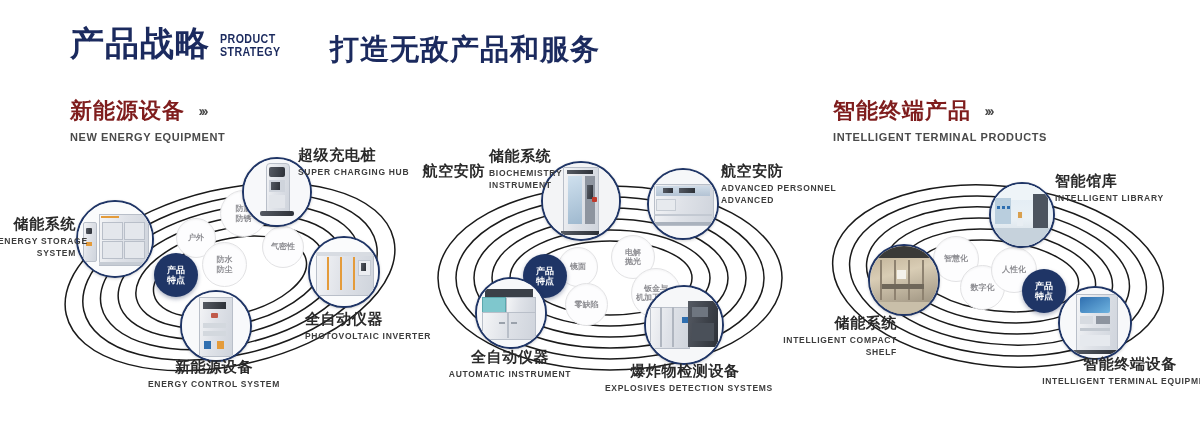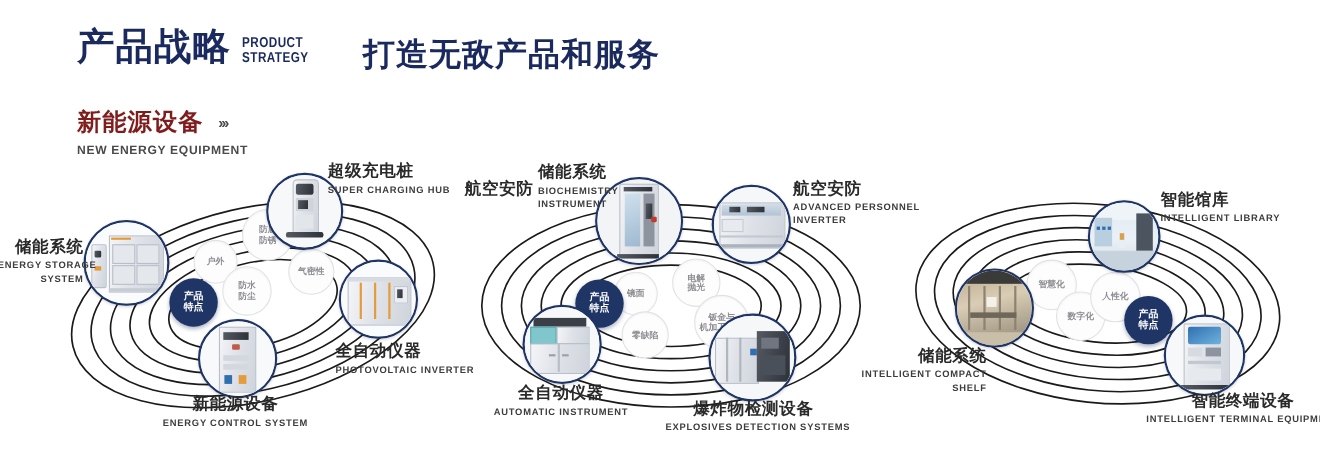--- a/index.html
+++ b/index.html
@@ -104,20 +104,25 @@
   </div>
   <div class="headline">打造无敌产品和服务</div>
 
   <div class="sect-title" style="left:70px;top:96px;">
     <span class="cn">新能源设备</span>
     <span class="chev">›››</span>
     <span class="en">NEW ENERGY EQUIPMENT</span>
   </div>
 
 
+  <div class="sect-title" style="left:833px;top:96px;">
+    <span class="cn">智能终端产品</span>
+    <span class="chev">›››</span>
+    <span class="en">INTELLIGENT TERMINAL PRODUCTS</span>
+  </div>
 
   <div class="diagram" style="left:50px;top:150px;width:360px;height:250px;">
 
     <svg class="orbits" width="360" height="250" viewBox="0 0 360 250">
       <g fill="none" stroke="#1a1a1a" stroke-width="1.5">
         <ellipse cx="180" cy="127" rx="168" ry="88" transform="rotate(-13 180 127)"></ellipse>
         <ellipse cx="180" cy="127" rx="150" ry="78" transform="rotate(-13 180 127)"></ellipse>
         <ellipse cx="180" cy="127" rx="132" ry="68" transform="rotate(-13 180 127)"></ellipse>
         <ellipse cx="180" cy="127" rx="114" ry="58" transform="rotate(-13 180 127)"></ellipse>
         <ellipse cx="180" cy="127" rx="96" ry="48" transform="rotate(-13 180 127)"></ellipse>
@@ -283,21 +288,21 @@
         <div class="g-dark" style="left:14px;top:18px;width:10px;height:5px;"></div>
         <div class="g-dark" style="left:30px;top:18px;width:16px;height:5px;"></div>
         <div class="g-line" style="left:7px;top:29px;width:18px;height:10px;background:#e7eaee;border:1px solid #c5cbd3;"></div>
         <div class="g-line" style="left:5px;top:44px;width:58px;height:2px;background:#c3c9d2;"></div>
         <div class="g-line" style="left:5px;top:52px;width:58px;height:3px;background:#aab2bd;"></div>
       </div>
     </div>
     <div class="lab" style="left:296px;top:12px;">
       <span class="cn">航空安防</span>
       <span class="en">ADVANCED PERSONNEL</span>
-      <span class="en">INVERTER</span>
+      <span class="en">ADVANCED</span>
     </div>
 
     <div class="node" style="left:219px;top:135px;width:76px;height:76px;">
       <div class="art" style="background:#f6f7f9;">
         <div class="g-cab" style="left:4px;top:20px;width:38px;height:40px;"></div>
         <div class="g-line" style="left:14px;top:20px;width:1.5px;height:40px;background:#b0b6c0;"></div>
         <div class="g-line" style="left:26px;top:20px;width:1.5px;height:40px;background:#b0b6c0;"></div>
         <div class="g-dark" style="left:36px;top:30px;width:6px;height:6px;background:#2f6fb0;"></div>
         <div class="g-dark" style="left:42px;top:14px;width:30px;height:46px;"></div>
         <div class="g-line" style="left:46px;top:20px;width:16px;height:10px;background:#6f7680;"></div>

